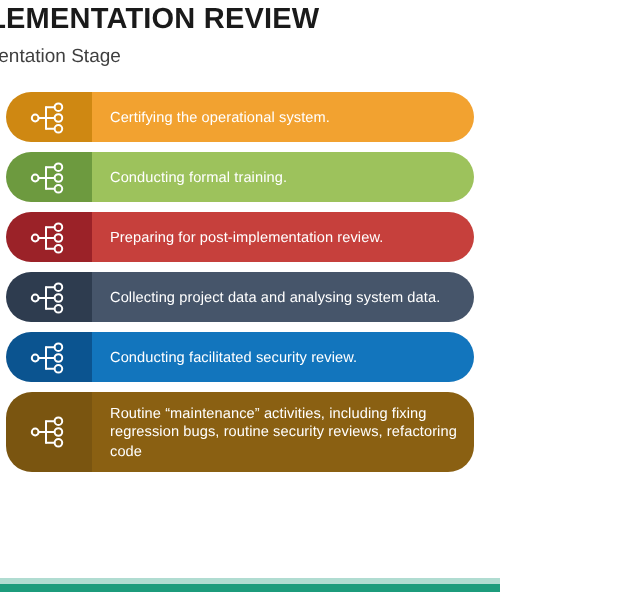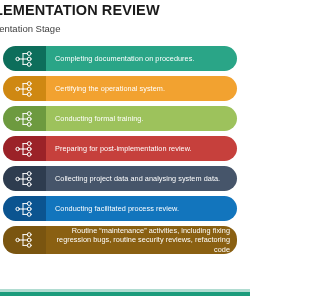--- a/index.html
+++ b/index.html
@@ -53,22 +53,21 @@
     left: 0;
     top: 46px;
     width: 250px;
   }
   .row {
     position: relative;
     height: 25px;
     margin-bottom: 5px;
   }
   .row.tall {
-    height: 28px;
-    text-align: right;
+    height: 40px;
   }
 
   
   .row-bar {
     position: absolute;
     left: 22px;
     top: 0;
     right: 13px;
     height: 100%;
     border-radius: 4px 13px 13px 4px;
@@ -132,39 +131,20 @@
 
 <div class="slide" style="background: rgb(255, 255, 255);">
 
   <div class="header">
     <div class="slide-title" style="color: rgb(26, 26, 26);">IMPLEMENTATION REVIEW</div>
     <div class="slide-subtitle" style="color: rgb(63, 63, 63);">Implementation Stage</div>
   </div>
 
   <div class="rows" id="rows-container">
       <div class="row">
-    <div class="row-bar" style="background: rgb(42, 165, 135);"></div>
-    <div class="row-cap" style="background: rgb(13, 110, 91);">
-      <span class="icon-wrap">
-        <svg width="20" height="16" viewBox="0 0 20 16" fill="none" stroke="#ffffff" stroke-width="1" stroke-linecap="round">
-          <circle cx="2.6" cy="8" r="1.7"></circle>
-          <line x1="4.3" y1="8" x2="8" y2="8"></line>
-          <line x1="8" y1="2.6" x2="8" y2="13.4"></line>
-          <line x1="8" y1="2.6" x2="12.2" y2="2.6"></line>
-          <line x1="8" y1="8" x2="12.2" y2="8"></line>
-          <line x1="8" y1="13.4" x2="12.2" y2="13.4"></line>
-          <circle cx="14.2" cy="2.6" r="1.9"></circle>
-          <circle cx="14.2" cy="8" r="1.9"></circle>
-          <circle cx="14.2" cy="13.4" r="1.9"></circle>
-        </svg>
-      </span>
-    </div>
-    <div class="row-text">Completing documentation on procedures.</div>
-  </div>
-      <div class="row">
     <div class="row-bar" style="background: rgb(242, 162, 48);"></div>
     <div class="row-cap" style="background: rgb(207, 136, 18);">
       <span class="icon-wrap">
         <svg width="20" height="16" viewBox="0 0 20 16" fill="none" stroke="#ffffff" stroke-width="1" stroke-linecap="round">
           <circle cx="2.6" cy="8" r="1.7"></circle>
           <line x1="4.3" y1="8" x2="8" y2="8"></line>
           <line x1="8" y1="2.6" x2="8" y2="13.4"></line>
           <line x1="8" y1="2.6" x2="12.2" y2="2.6"></line>
           <line x1="8" y1="8" x2="12.2" y2="8"></line>
           <line x1="8" y1="13.4" x2="12.2" y2="13.4"></line>
@@ -243,21 +223,21 @@
           <line x1="8" y1="2.6" x2="8" y2="13.4"></line>
           <line x1="8" y1="2.6" x2="12.2" y2="2.6"></line>
           <line x1="8" y1="8" x2="12.2" y2="8"></line>
           <line x1="8" y1="13.4" x2="12.2" y2="13.4"></line>
           <circle cx="14.2" cy="2.6" r="1.9"></circle>
           <circle cx="14.2" cy="8" r="1.9"></circle>
           <circle cx="14.2" cy="13.4" r="1.9"></circle>
         </svg>
       </span>
     </div>
-    <div class="row-text">Conducting facilitated process review.</div>
+    <div class="row-text">Conducting facilitated security review.</div>
   </div>
       <div class="row tall">
     <div class="row-bar" style="background: rgb(138, 96, 18);"></div>
     <div class="row-cap" style="background: rgb(122, 85, 16);">
       <span class="icon-wrap">
         <svg width="20" height="16" viewBox="0 0 20 16" fill="none" stroke="#ffffff" stroke-width="1" stroke-linecap="round">
           <circle cx="2.6" cy="8" r="1.7"></circle>
           <line x1="4.3" y1="8" x2="8" y2="8"></line>
           <line x1="8" y1="2.6" x2="8" y2="13.4"></line>
           <line x1="8" y1="2.6" x2="12.2" y2="2.6"></line>

